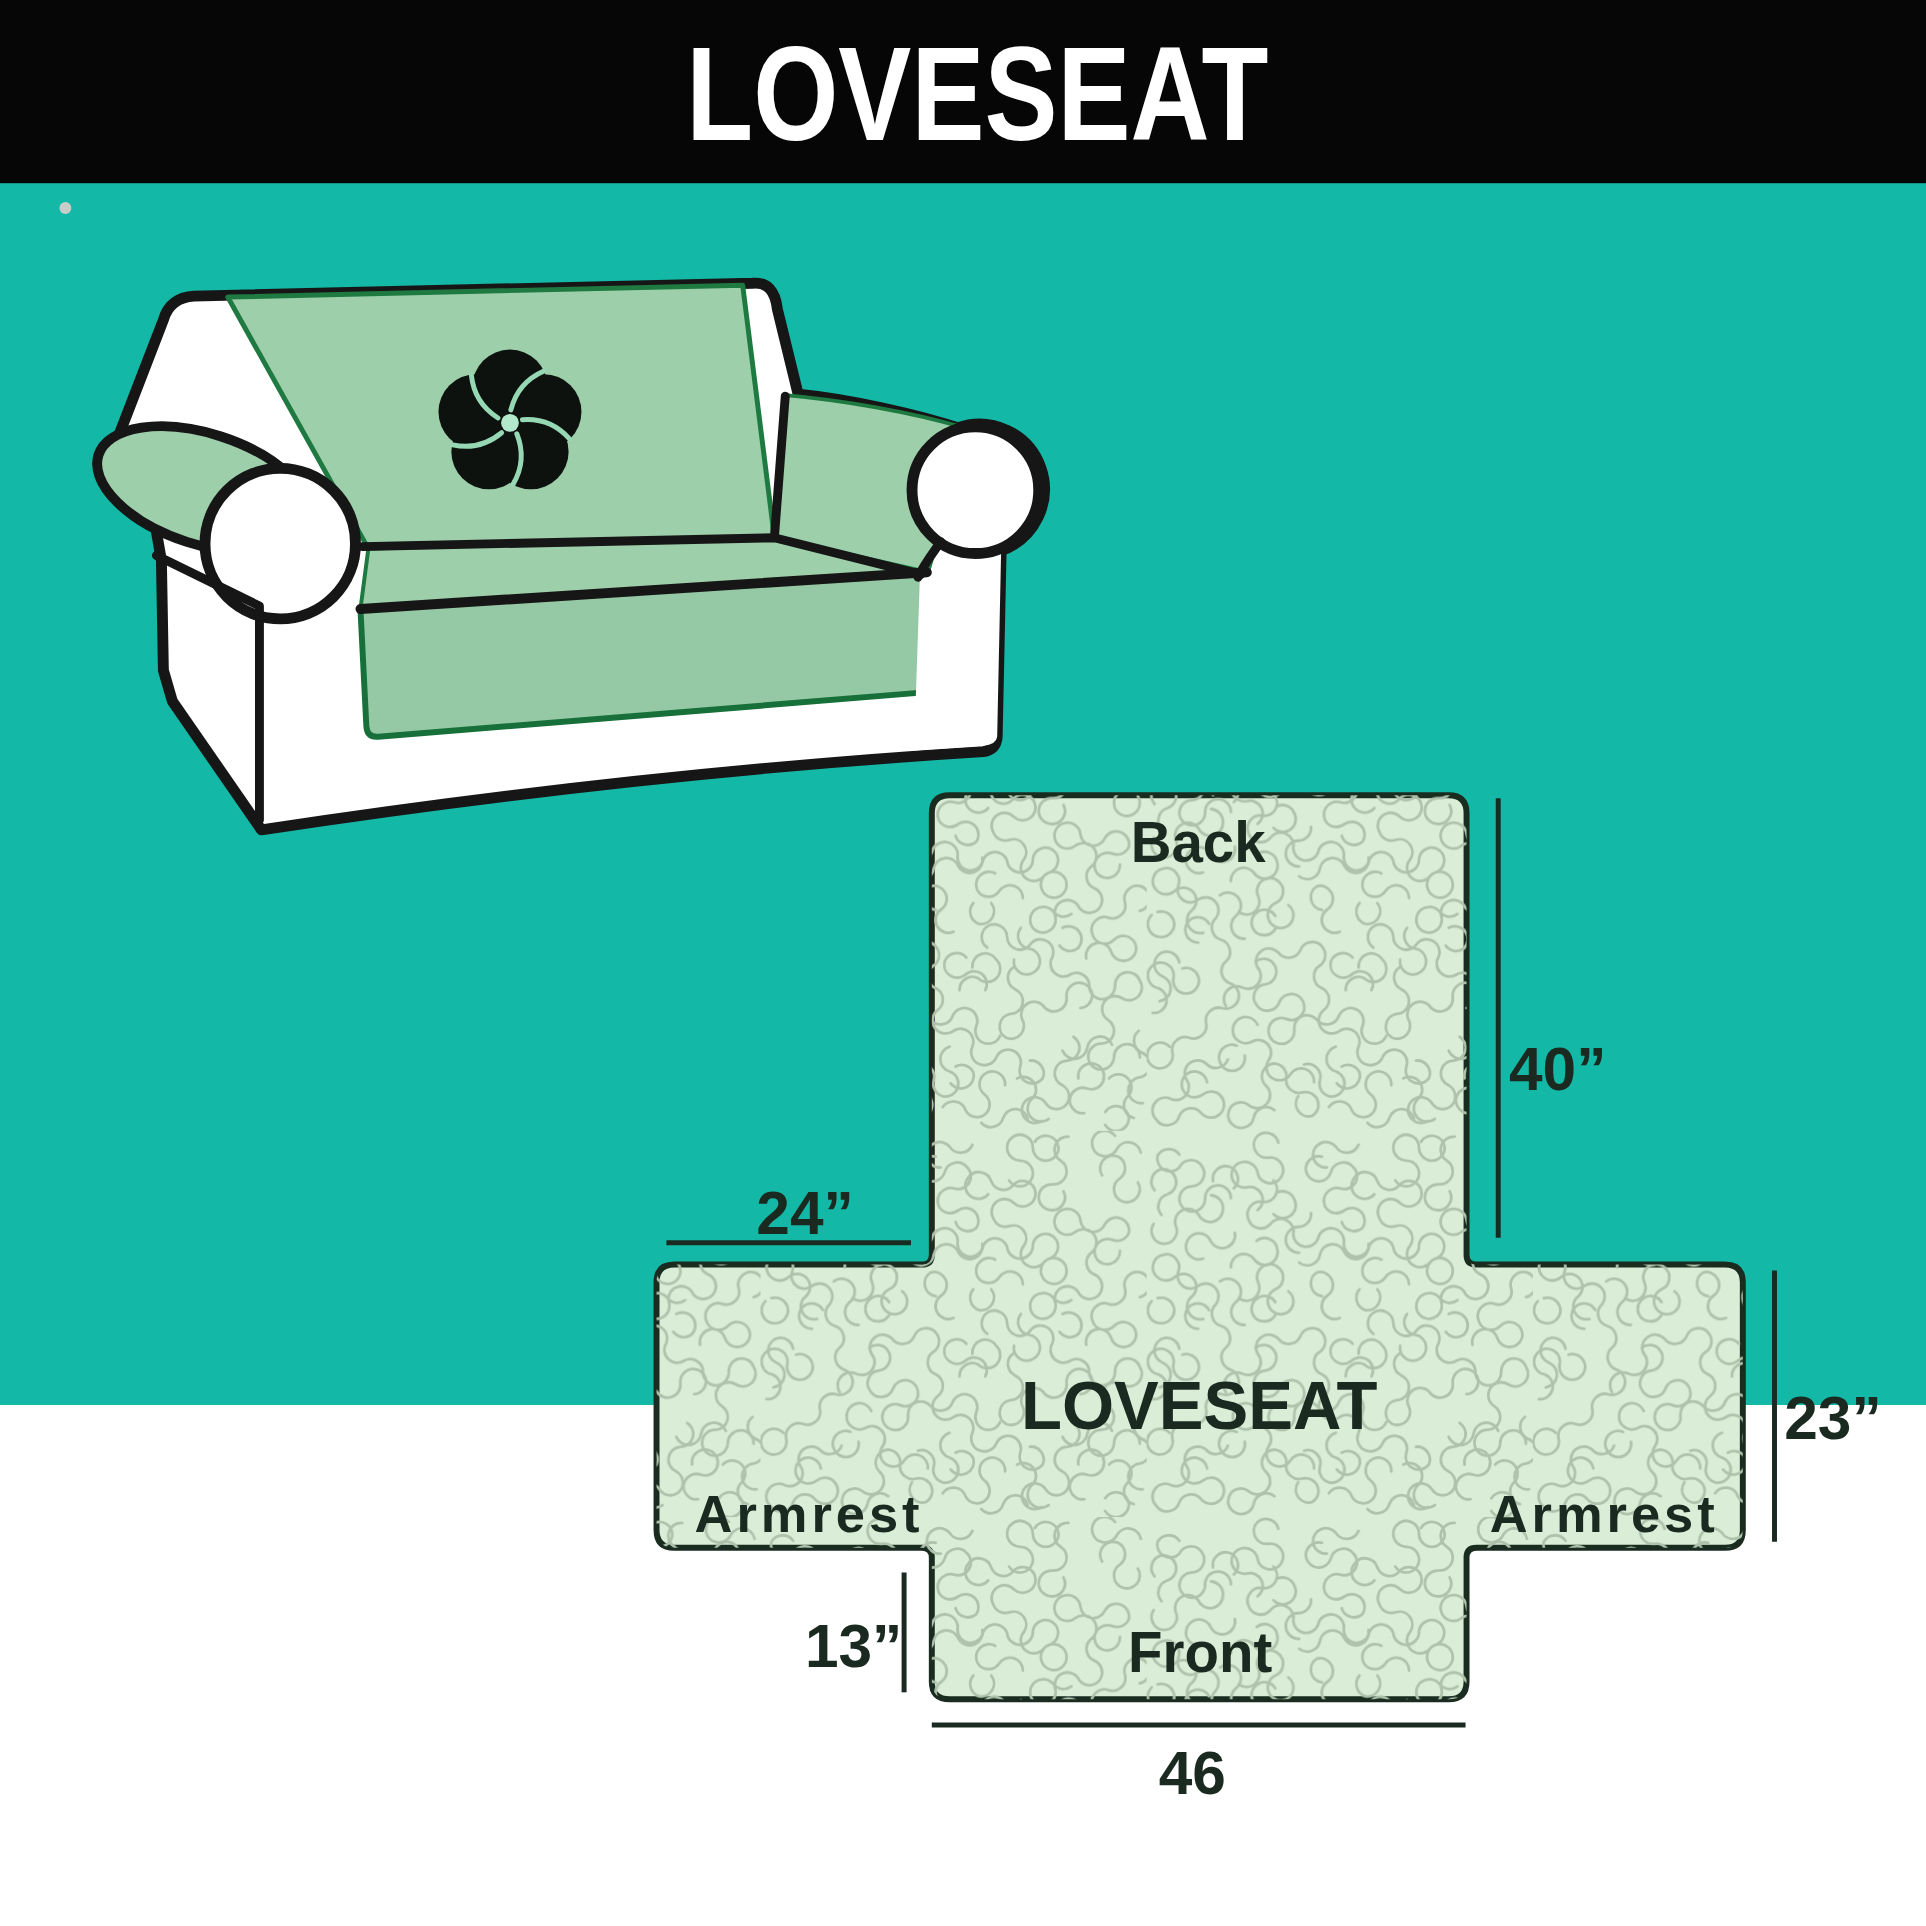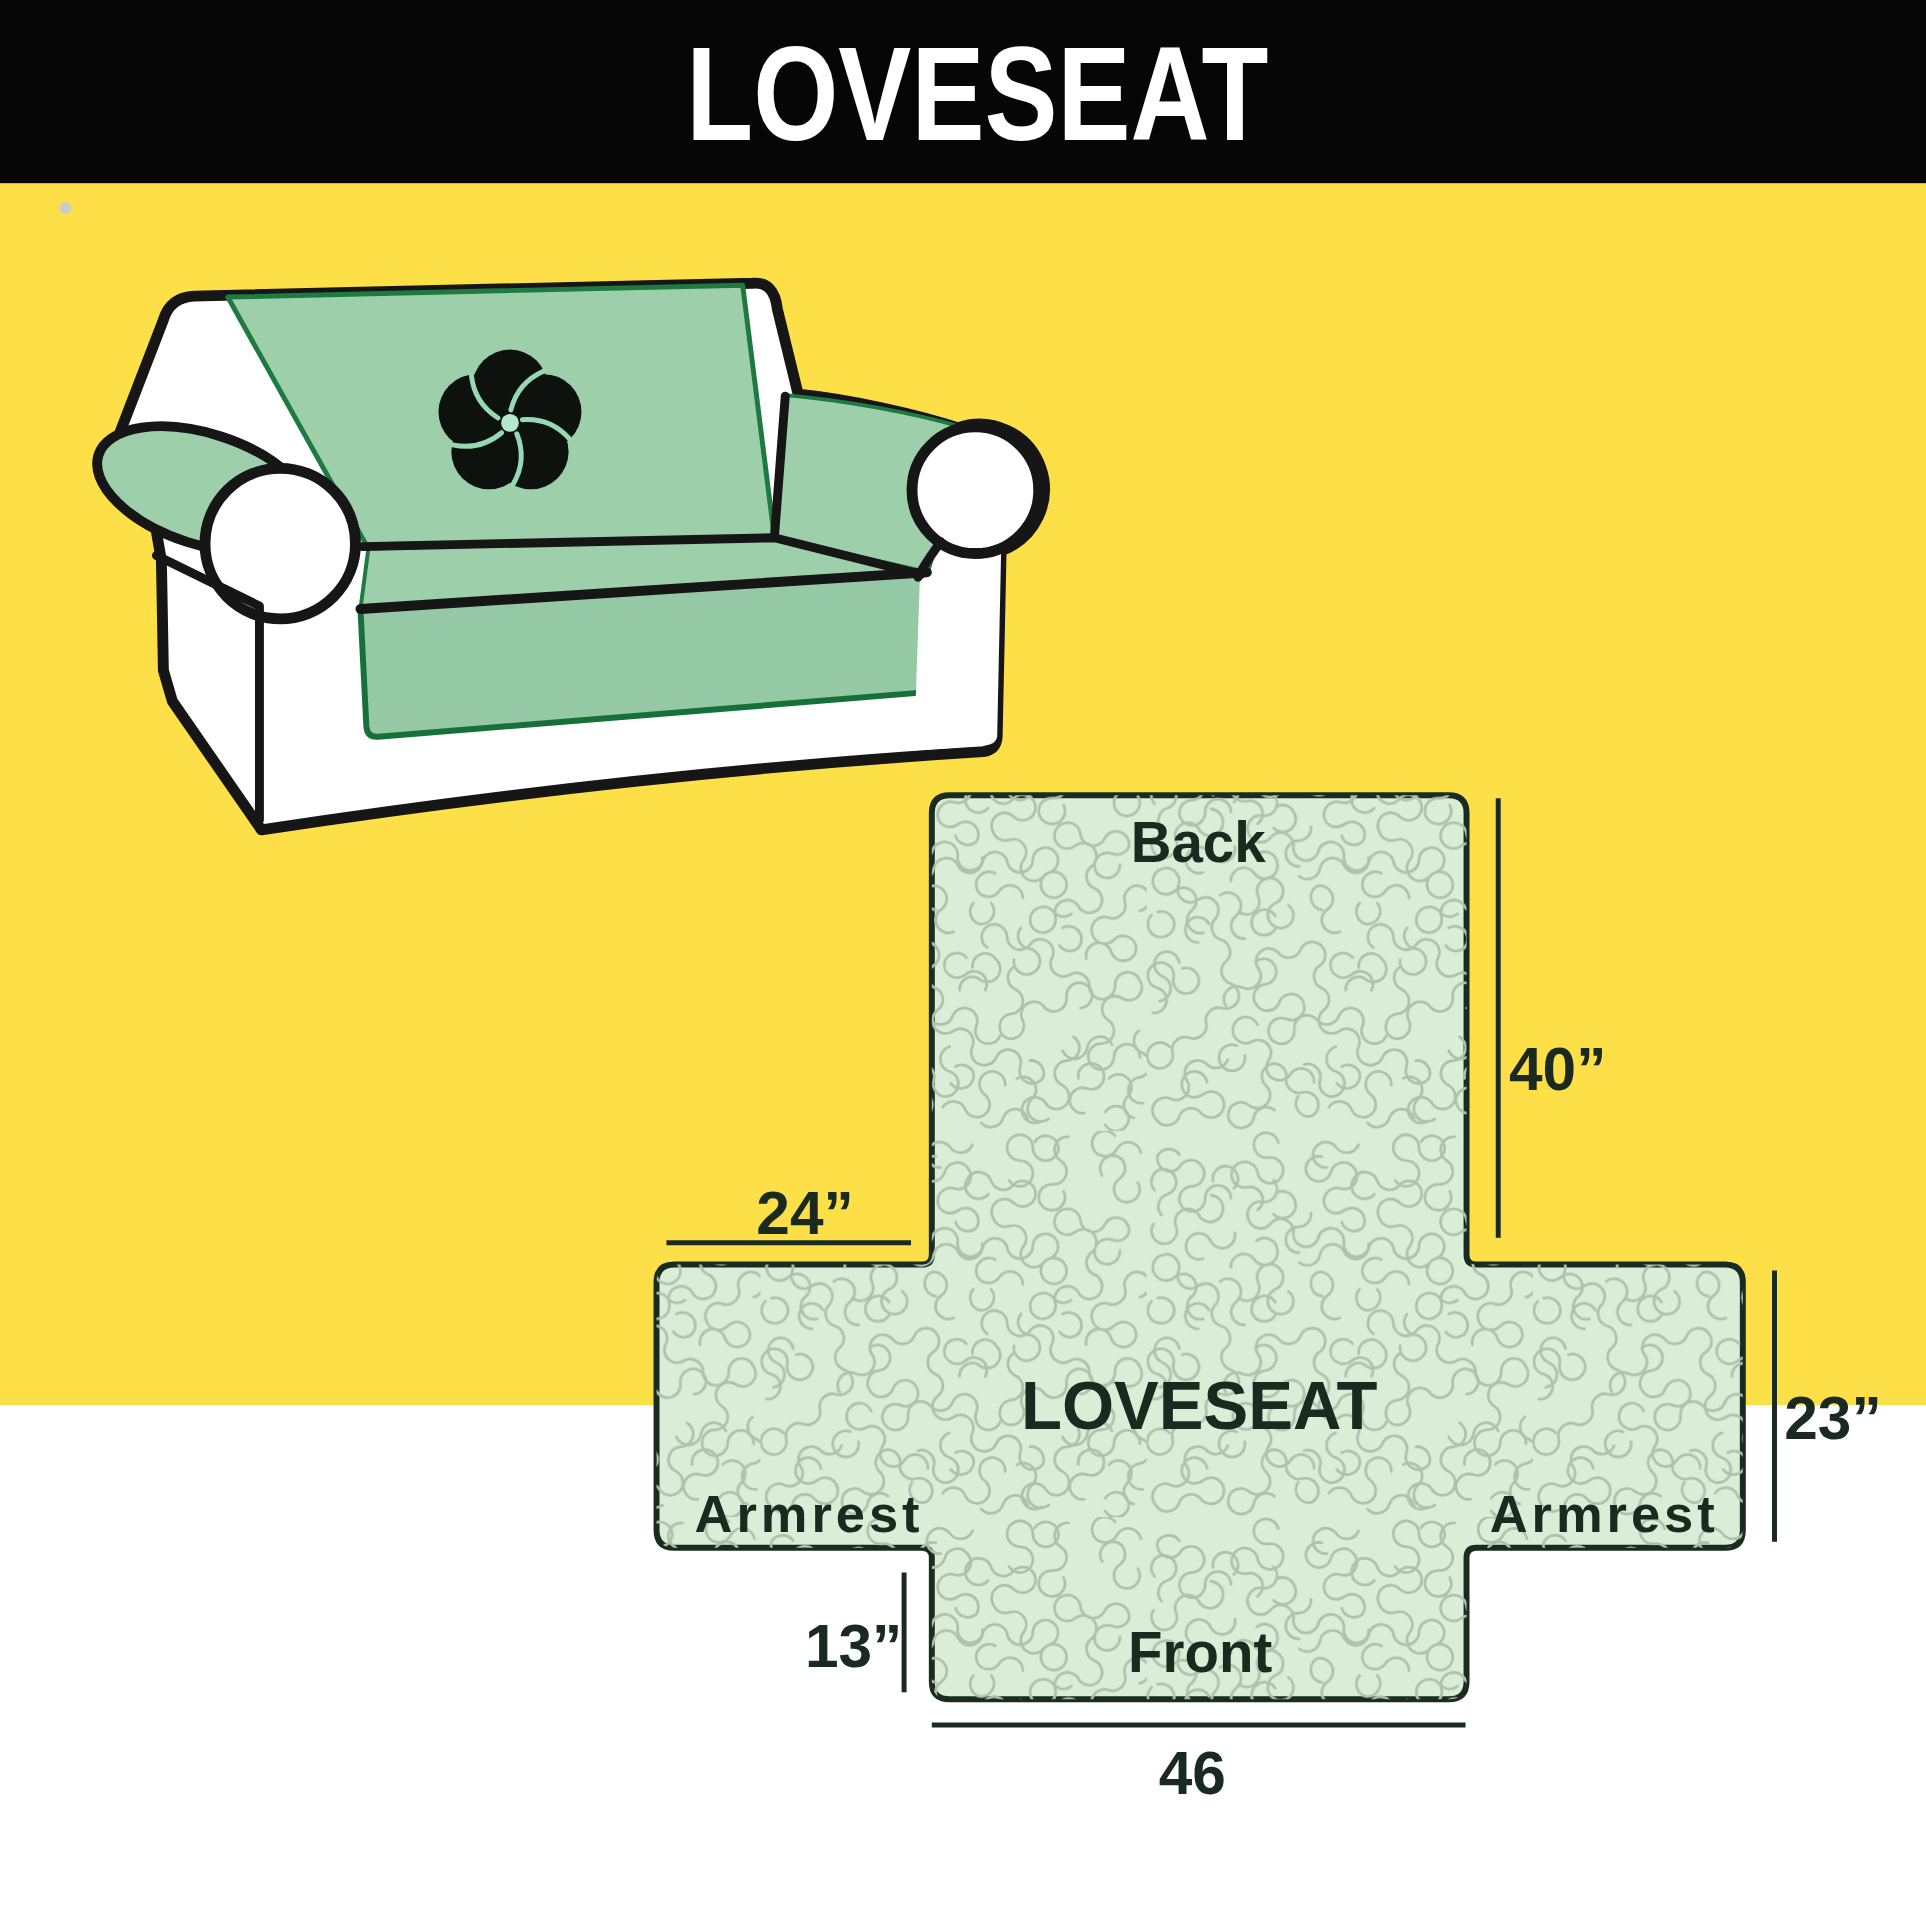--- a/index.html
+++ b/index.html
@@ -1,17 +1,17 @@
 <!DOCTYPE html>
 <html><head>
 <meta charset="utf-8">
 <style>
 html,body{margin:0;padding:0;background:#ffffff;width:1927px;height:1927px;overflow:hidden;
 font-family:"Liberation Sans",sans-serif;}
-#page{position:relative;width:1927px;height:1405px;background:#fde047;}
+#page{position:relative;width:1927px;height:1405px;background:#14b8a6;}
 svg{position:absolute;left:0;top:0;}
 </style>
 </head>
 <body>
 <div id="page">
 <svg width="1927" height="1927" viewBox="0 0 1946 1946">
 <defs>
 <pattern id="quilt" width="390" height="390" patternUnits="userSpaceOnUse" patternTransform="translate(-12,-28)">
 <g fill="none" stroke="#aec2ac" stroke-width="2.8" stroke-linecap="round">
 <path d="M 85,68 A 13 13 0 0 0 59,68 A 13 13 0 0 1 33,69 A 13 13 0 0 1 45,56 A 13 13 0 0 0 56,36 A 13 13 0 0 0 33,37 A 13 13 0 0 1 11,25 A 13 13 0 0 1 33,24"></path>

